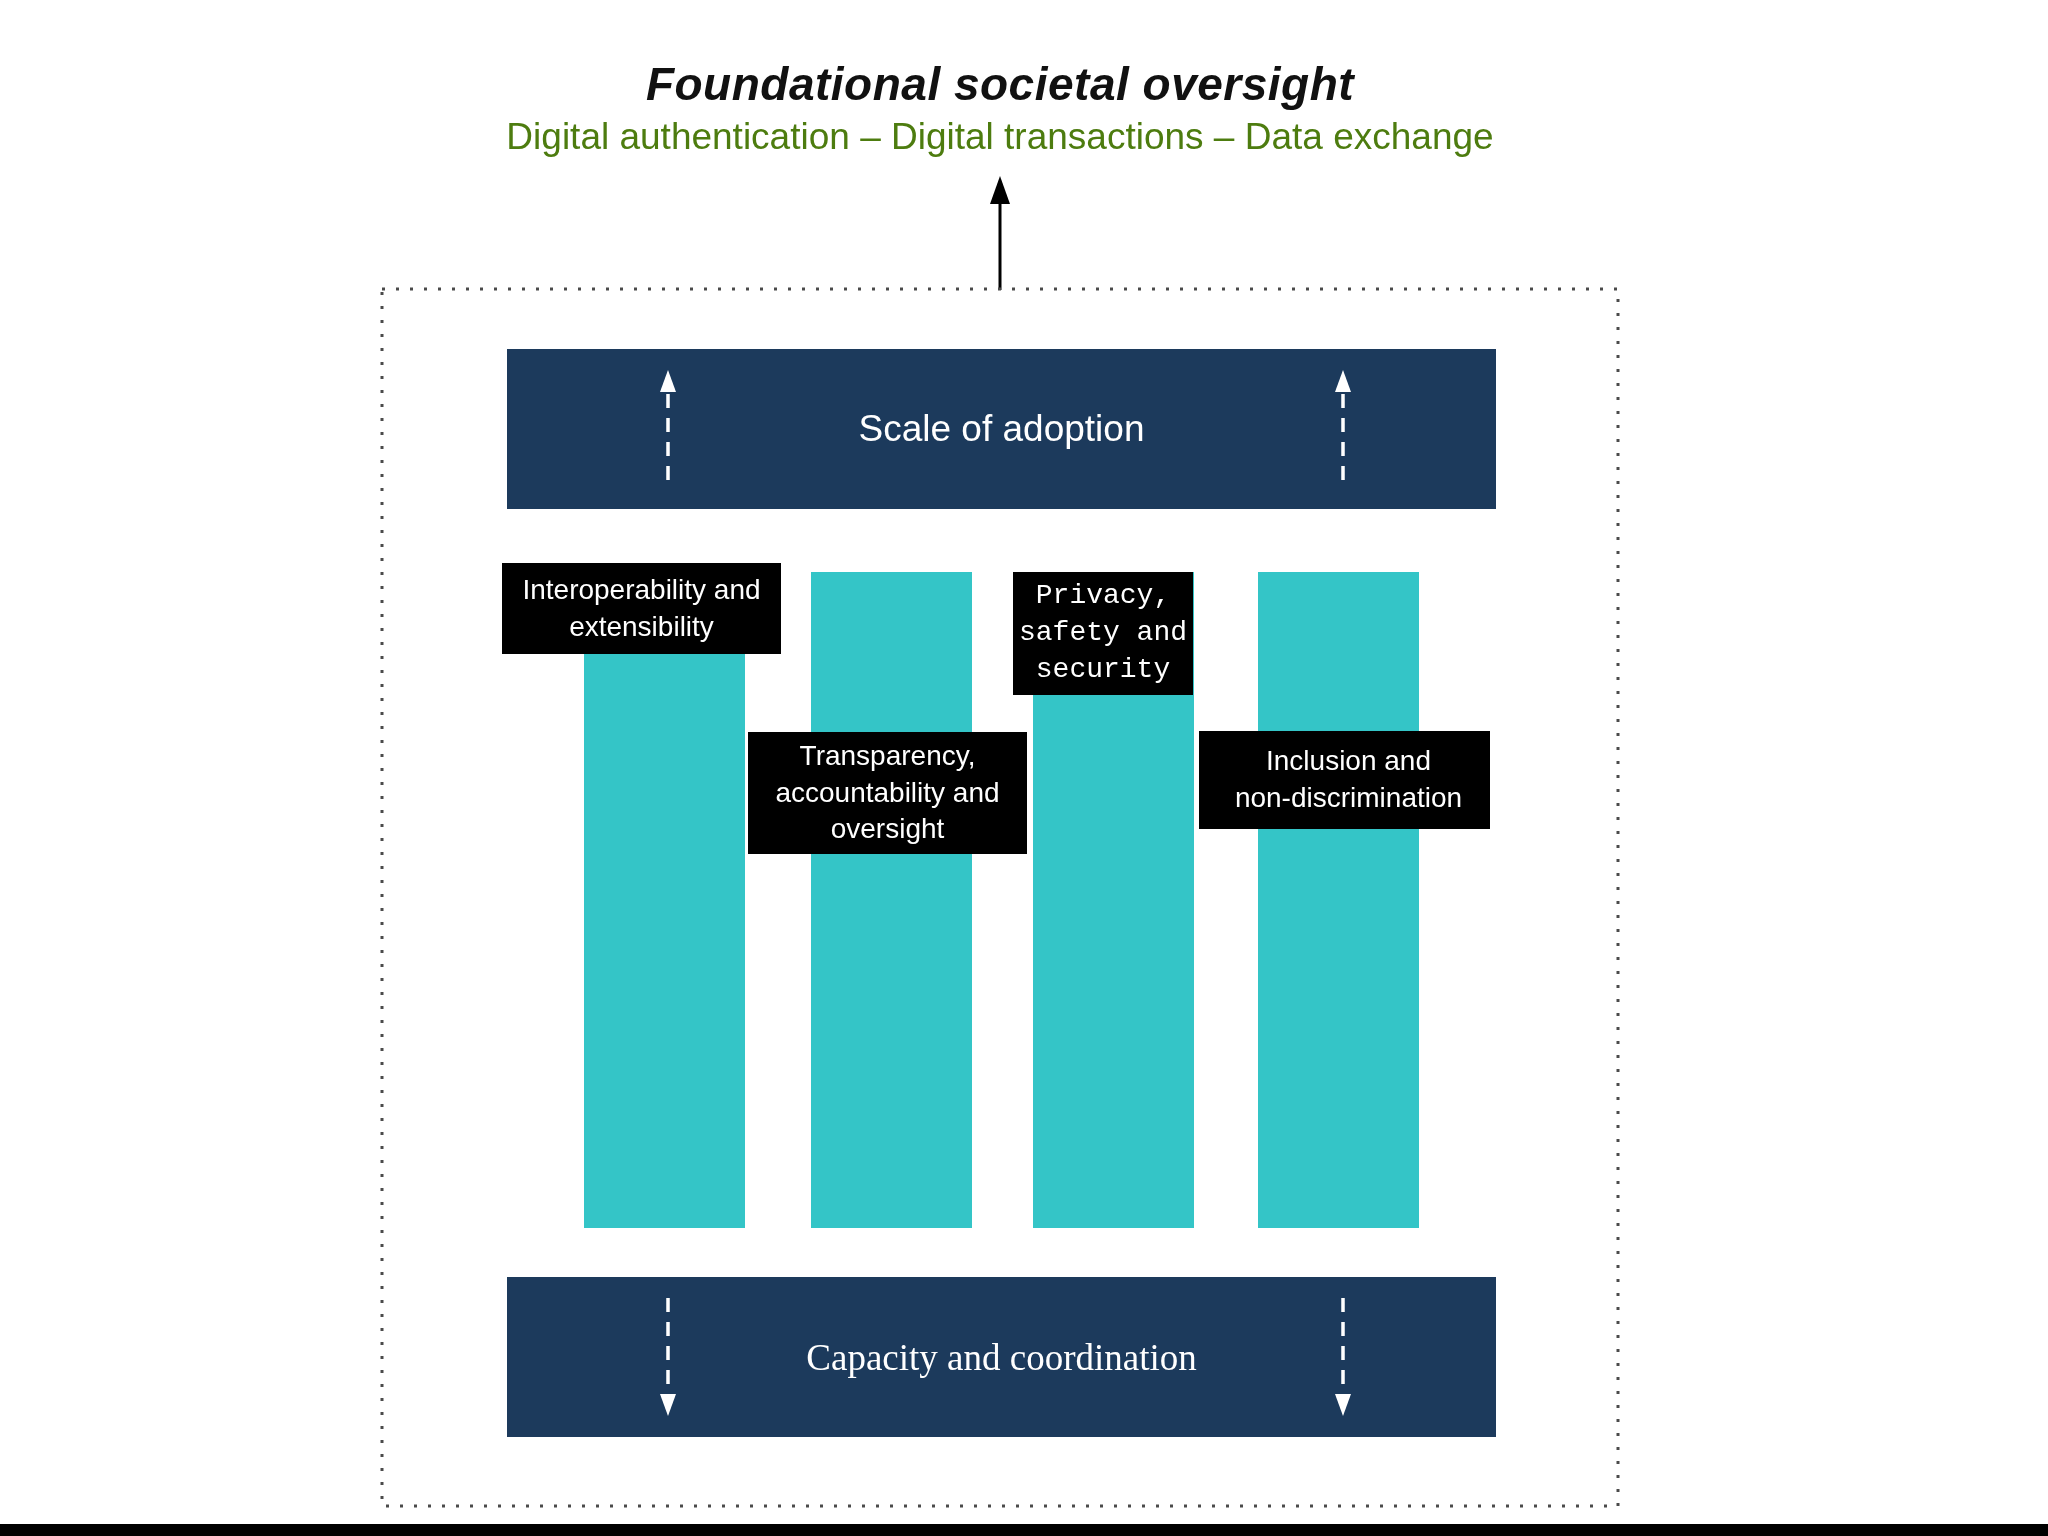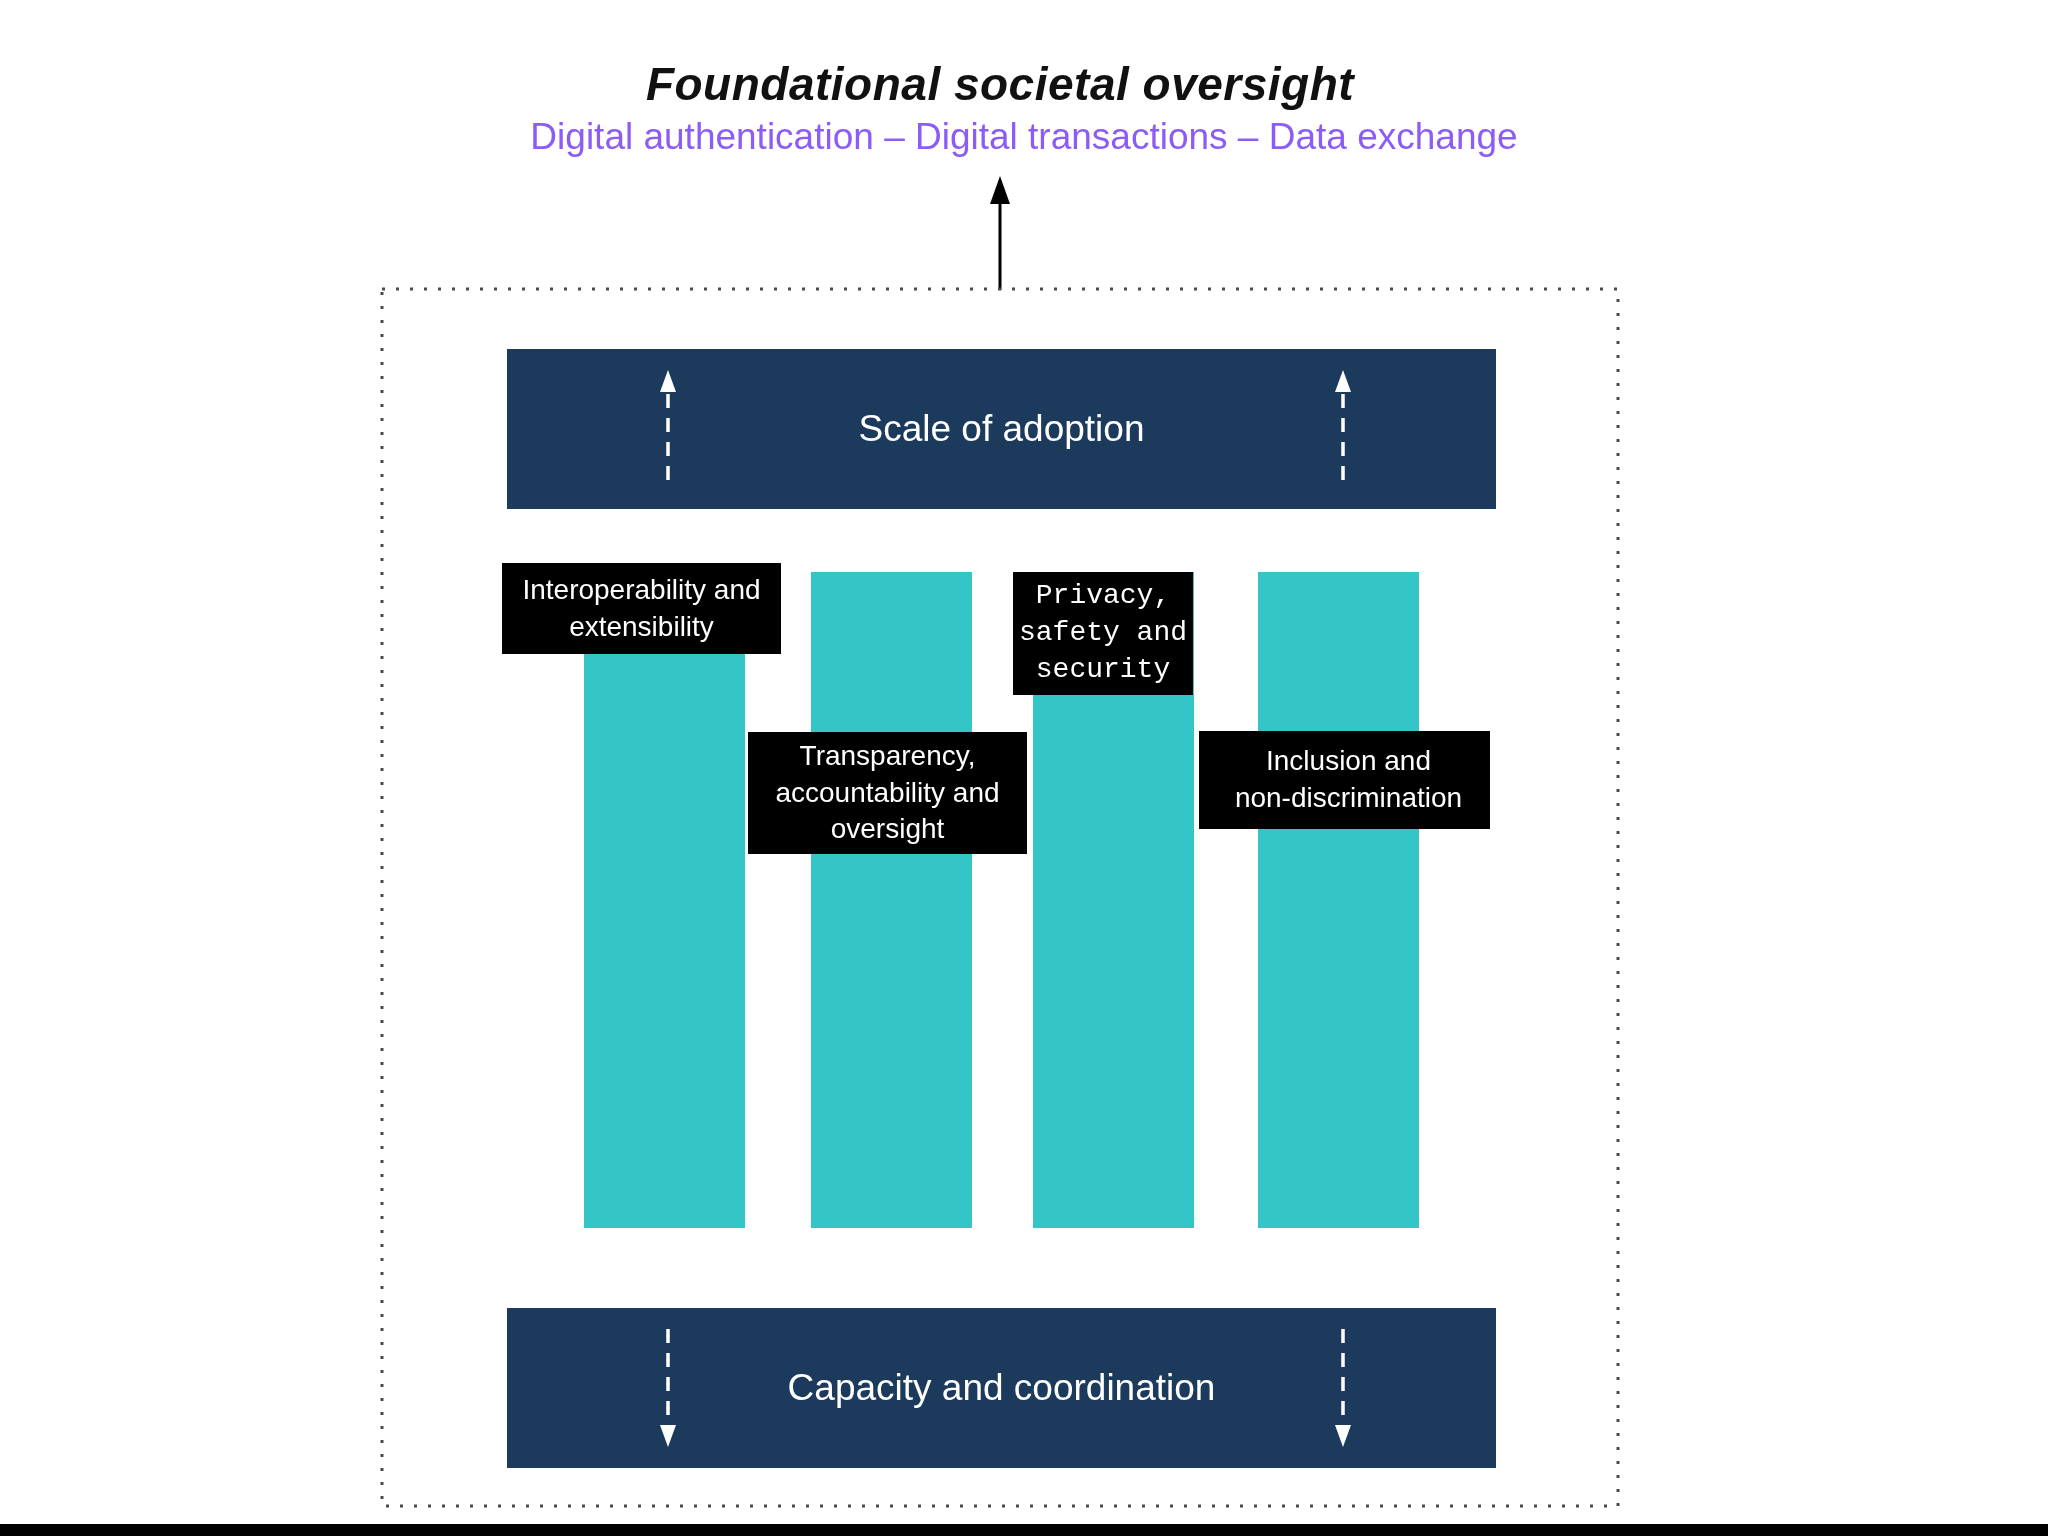--- a/index.html
+++ b/index.html
@@ -11,37 +11,37 @@
   .abs { position: absolute; }
 
   
   .page-title {
     left: 0; top: 57px; width: 2000px; text-align: center;
     font-size: 46px; font-weight: bold; font-style: italic; color: #111;
     letter-spacing: 0.5px;
   }
   .page-subtitle {
     left: 0; top: 116px; width: 2000px; text-align: center;
-    font-size: 37px; color: #8b5cf6; padding-left: 24px;
+    font-size: 37px; color: #4d7c0f;
   }
 
   
   .flow-arrow-svg { left: 982px; top: 174px; }
 
   
   .boundary-svg { left: 0; top: 0; }
 
   
   .navy-bar {
     left: 507px; width: 989px; height: 160px;
     background: var(--navy);
     display: flex; align-items: center; justify-content: center;
   }
   .bar-top { top: 349px; }
-  .bar-bottom { top: 1308px; }
+  .bar-bottom { top: 1277px; font-family: Liberation Serif, serif; }
   .bar-label {
     color: #ffffff; font-size: 37px; text-align: left;
   }
   .dashed-arrow { position: absolute; top: 21px; }
   .dashed-arrow.a-left { left: 148px; }
   .dashed-arrow.a-right { left: 823px; }
 
   
   .pillar {
     top: 572px; width: 161px; height: 656px;

